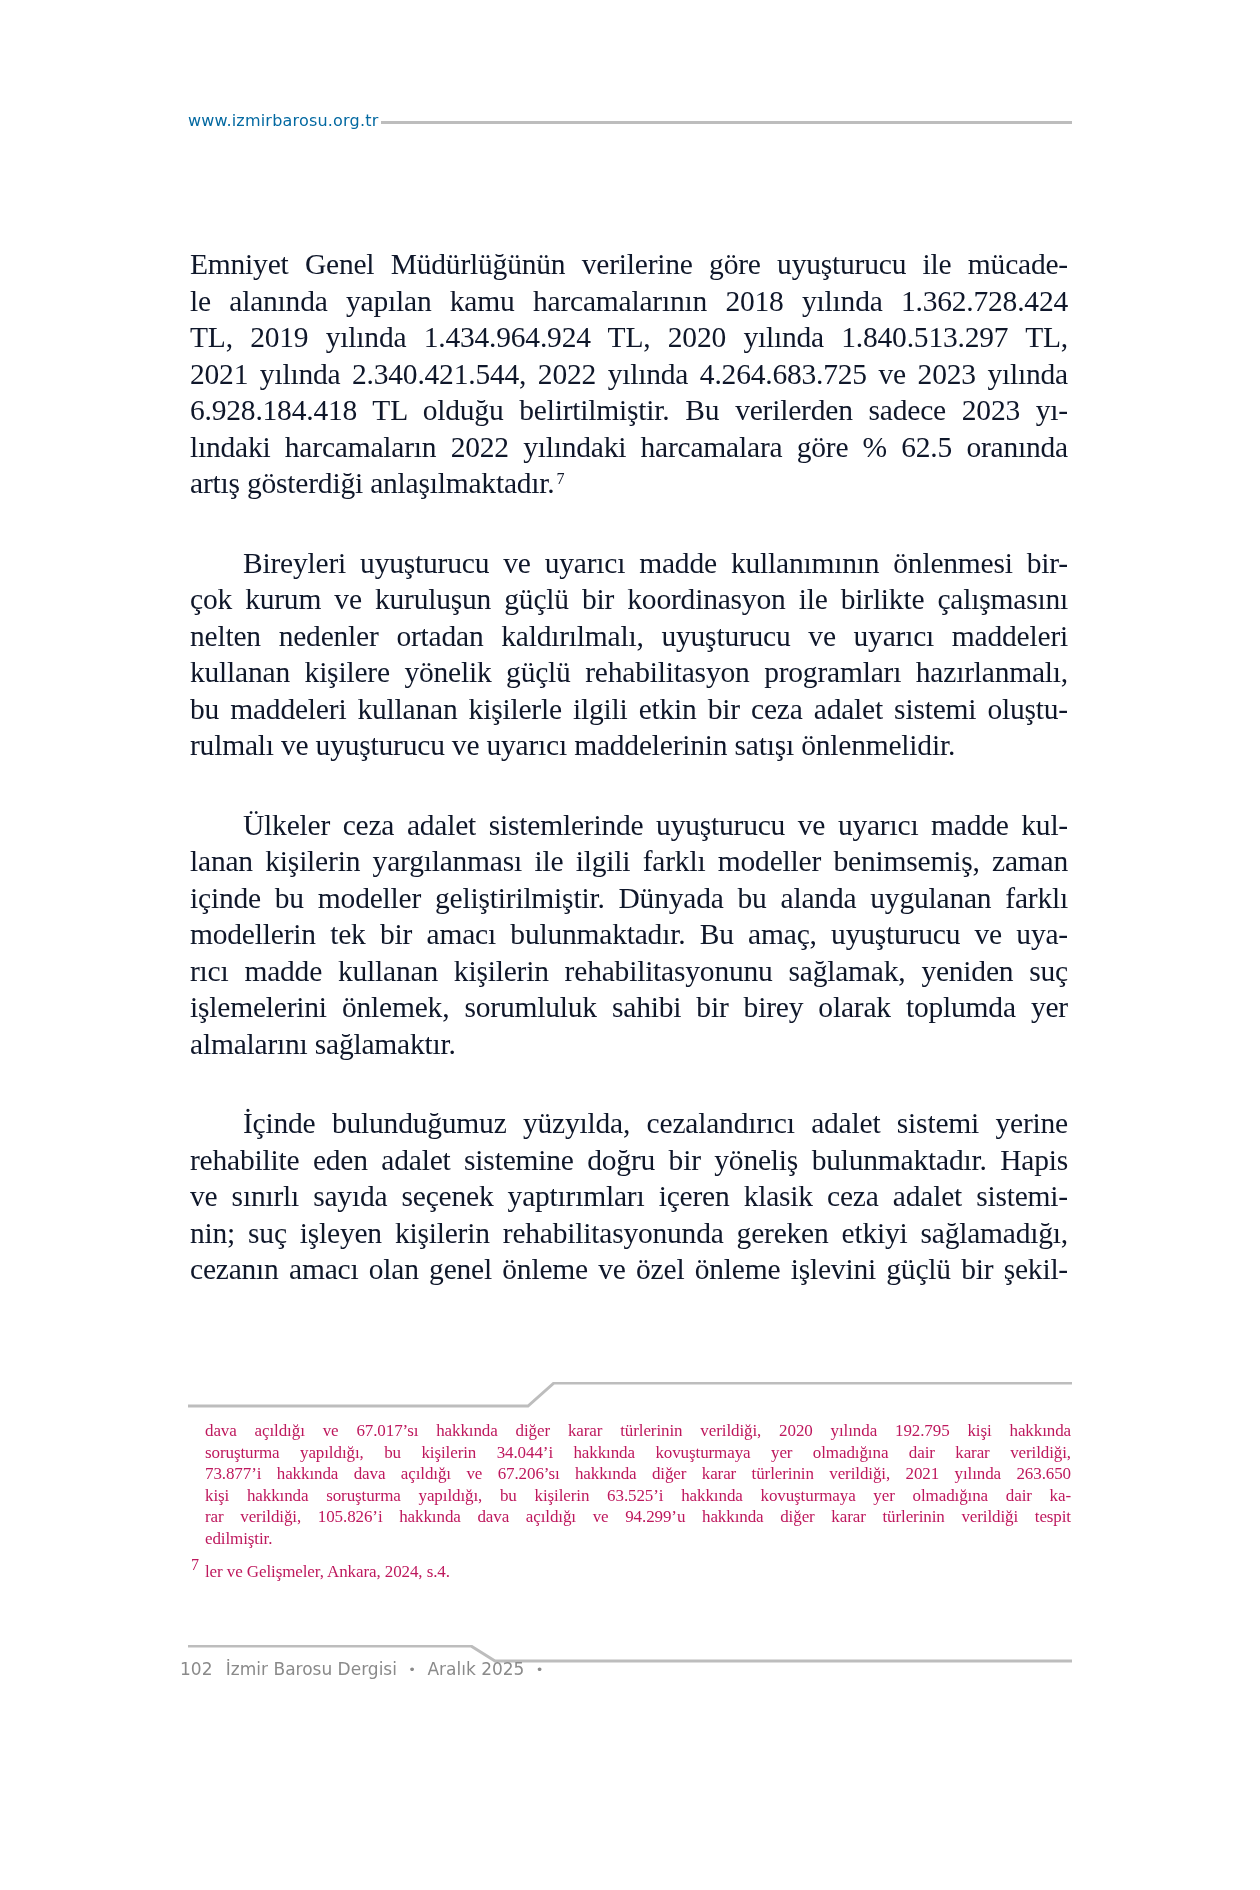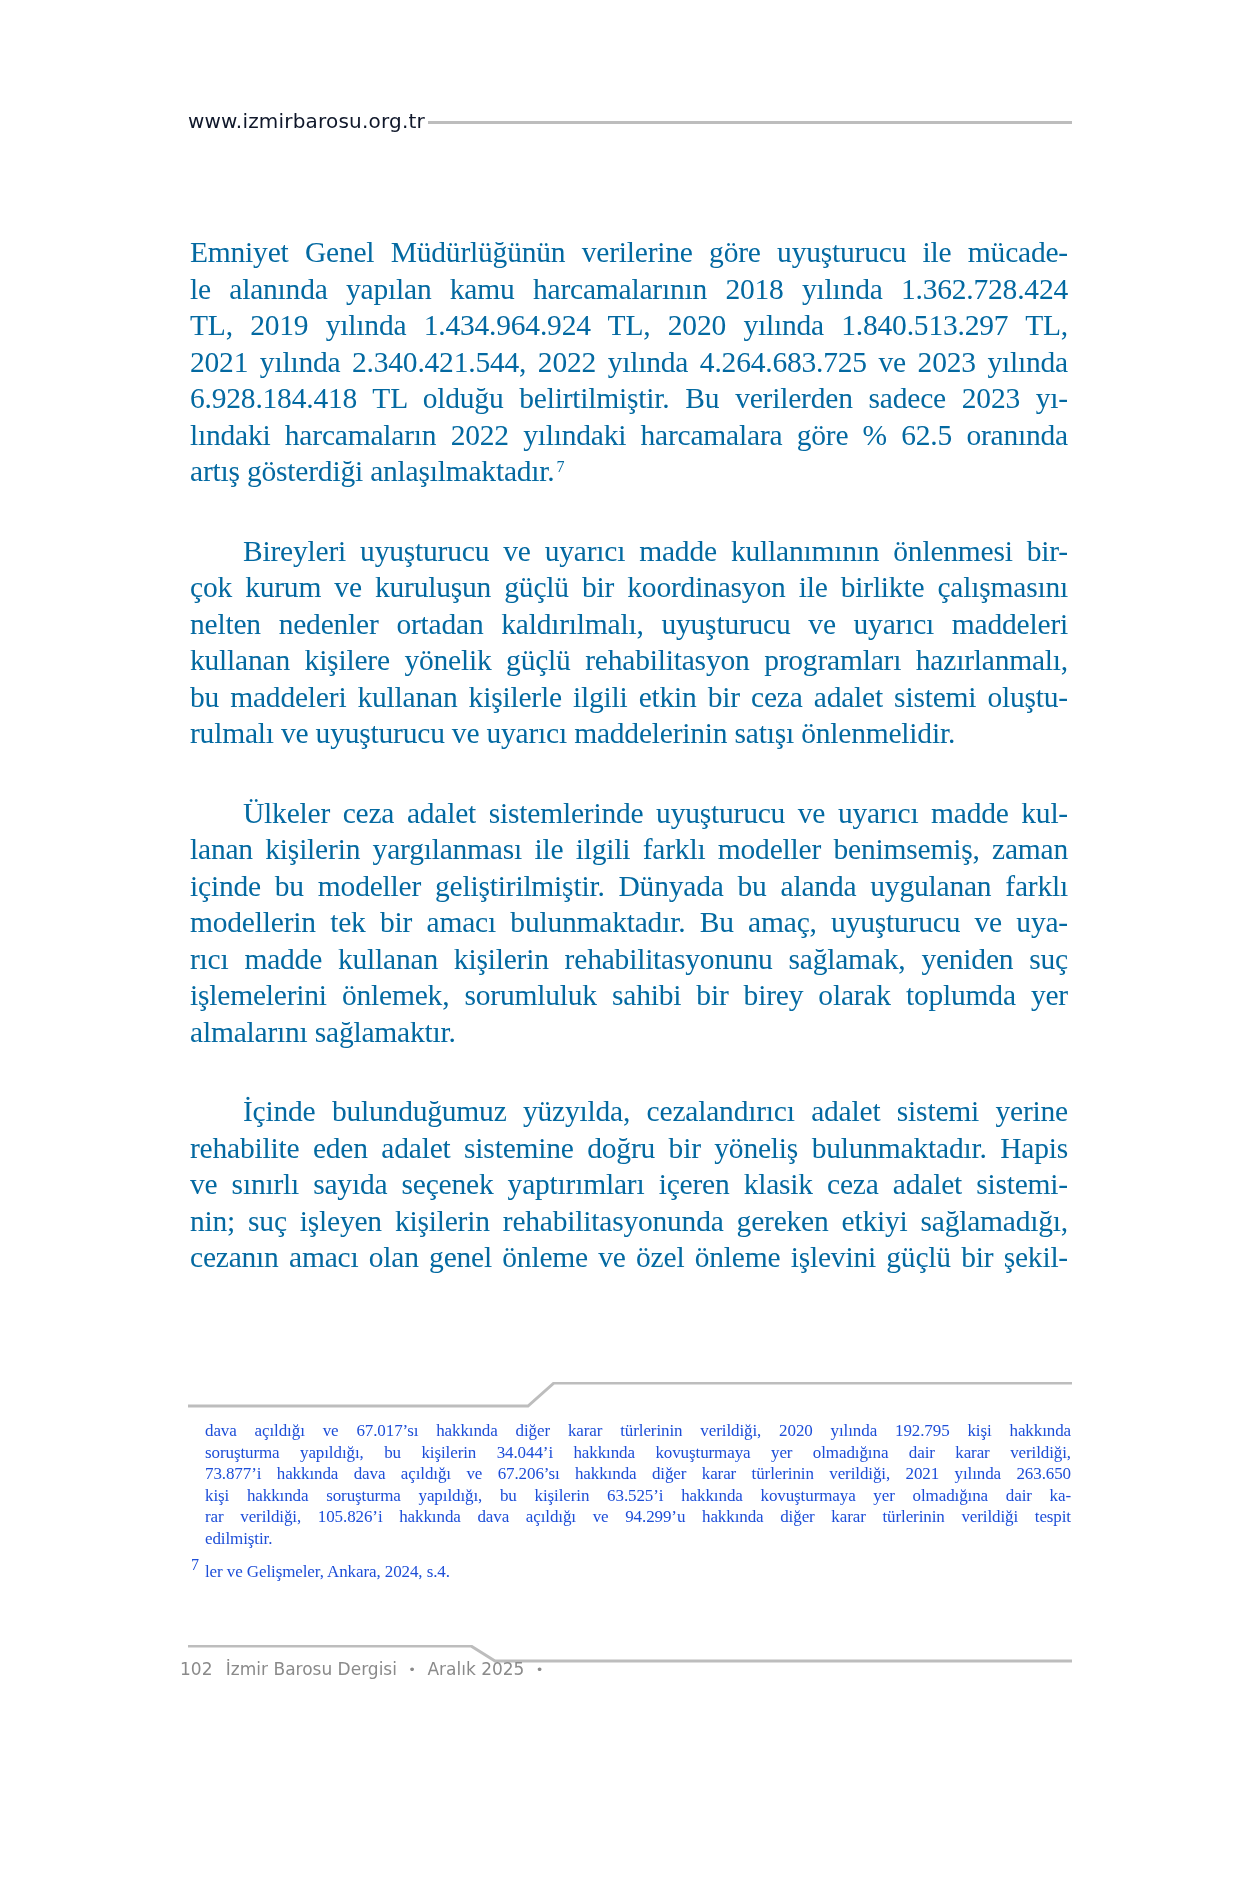--- a/index.html
+++ b/index.html
@@ -25,42 +25,42 @@
       position: absolute;
       left: 188px;
       top: 111px;
       width: 884px;
       height: 20px;
       display: flex;
       align-items: center;
     }
     .header-url {
       font-family: "DejaVu Sans", sans-serif;
-      font-size: 20px;
-      color: #0f172a;
+      font-size: 16px;
+      color: #0369a1;
       letter-spacing: 0.2px;
       white-space: nowrap;
       line-height: 20px;
     }
     .header-rule {
       flex: 1;
       height: 3px;
       background: #bdbdbd;
       margin-left: 3px;
       margin-top: 2px;
     }
     
     .body-text {
       position: absolute;
       left: 190px;
-      top: 234px;
+      top: 246px;
       width: 878px;
       font-family: "Liberation Serif", "DejaVu Serif", serif;
       font-size: 29.5px;
-      color: #0369a1;
+      color: #0f172a;
     }
     .para {
       margin: 0 0 43px 0;
     }
     .line {
       display: block;
       height: 36.5px;
       line-height: 36.5px;
       white-space: nowrap;
       text-align: justify;
@@ -89,21 +89,21 @@
       height: 30px;
     }
     
     .footnotes {
       position: absolute;
       left: 205px;
       top: 1420px;
       width: 866px;
       font-family: "Liberation Serif", "DejaVu Serif", serif;
       font-size: 17px;
-      color: #1d4ed8;
+      color: #be185d;
     }
     .fn-line {
       display: block;
       height: 21.5px;
       line-height: 21.5px;
       white-space: nowrap;
       text-align: justify;
       text-align-last: justify;
       letter-spacing: -0.1px;
     }

